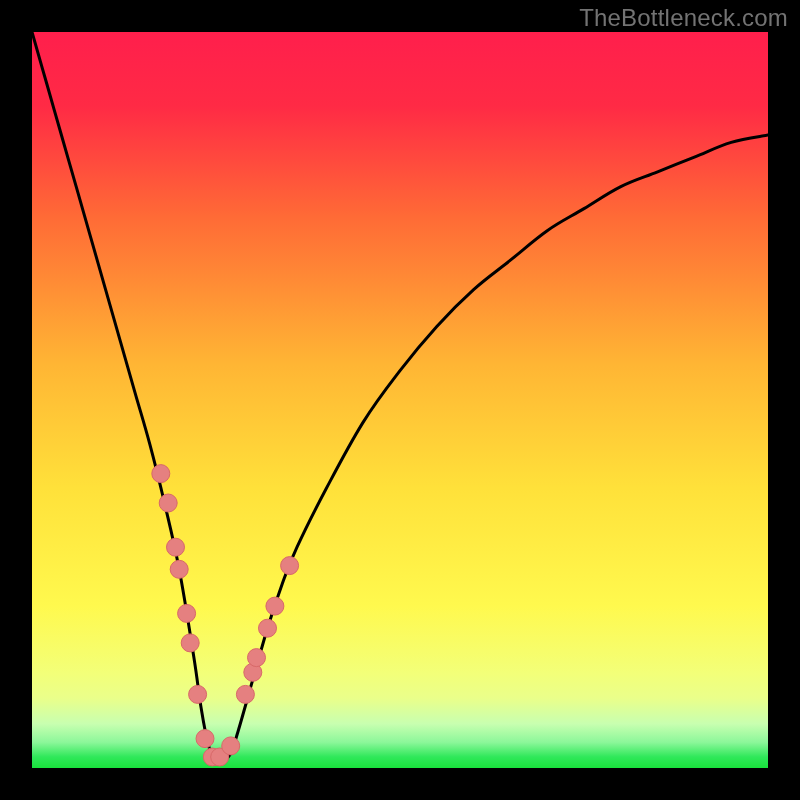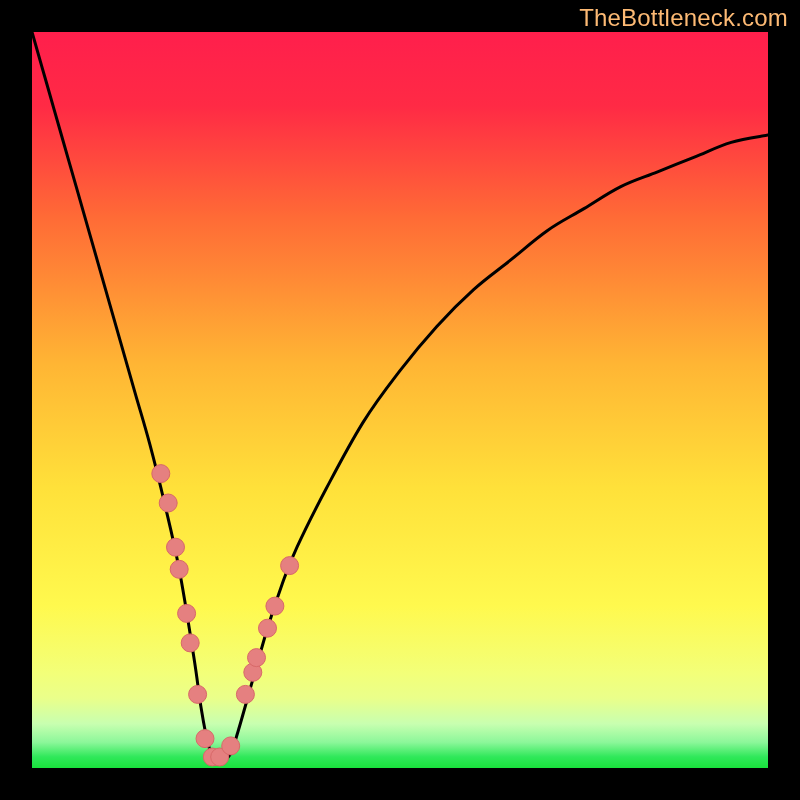--- a/index.html
+++ b/index.html
@@ -31,21 +31,21 @@
     position: absolute;
     top: 0;
     left: 0;
     width: 100%;
     height: 100%;
   }
   .watermark {
     position: absolute;
     top: 4px;
     right: 12px;
-    color: #fdba74;
+    color: #737373;
     font-size: 24px;
     font-weight: 400;
     letter-spacing: 0.2px;
   }
   svg.overlay {
     position: absolute;
     top: 0;
     left: 0;
     width: 736px;
     height: 736px;

